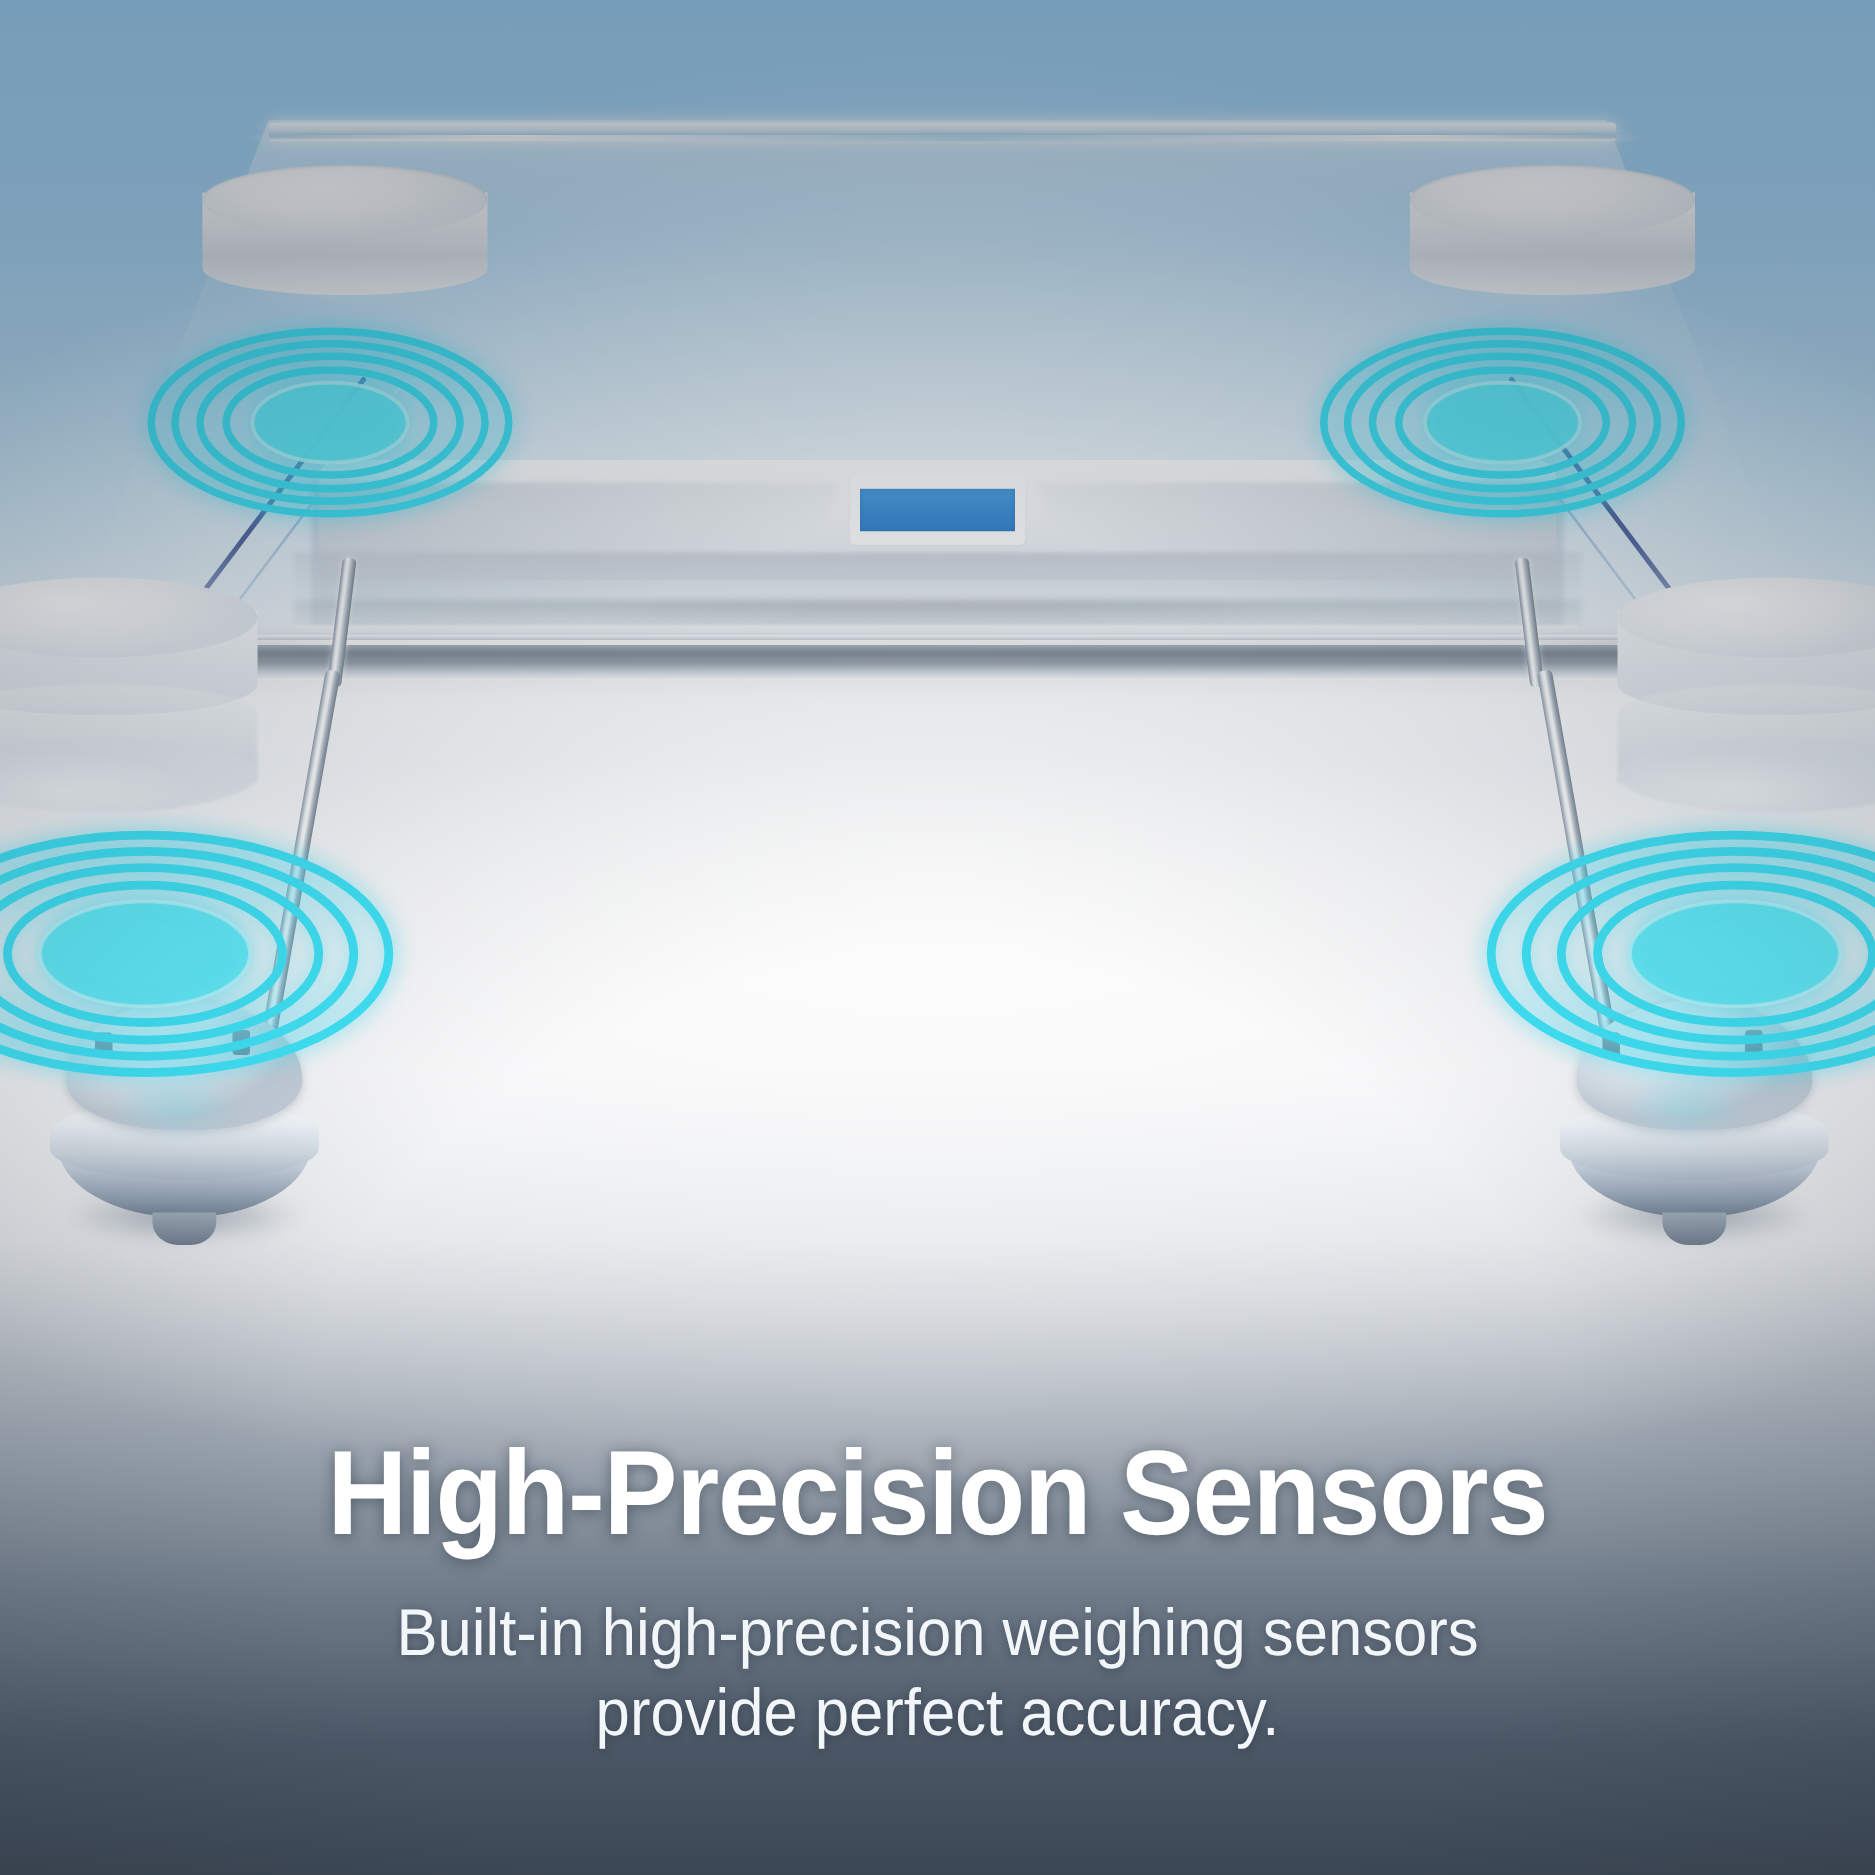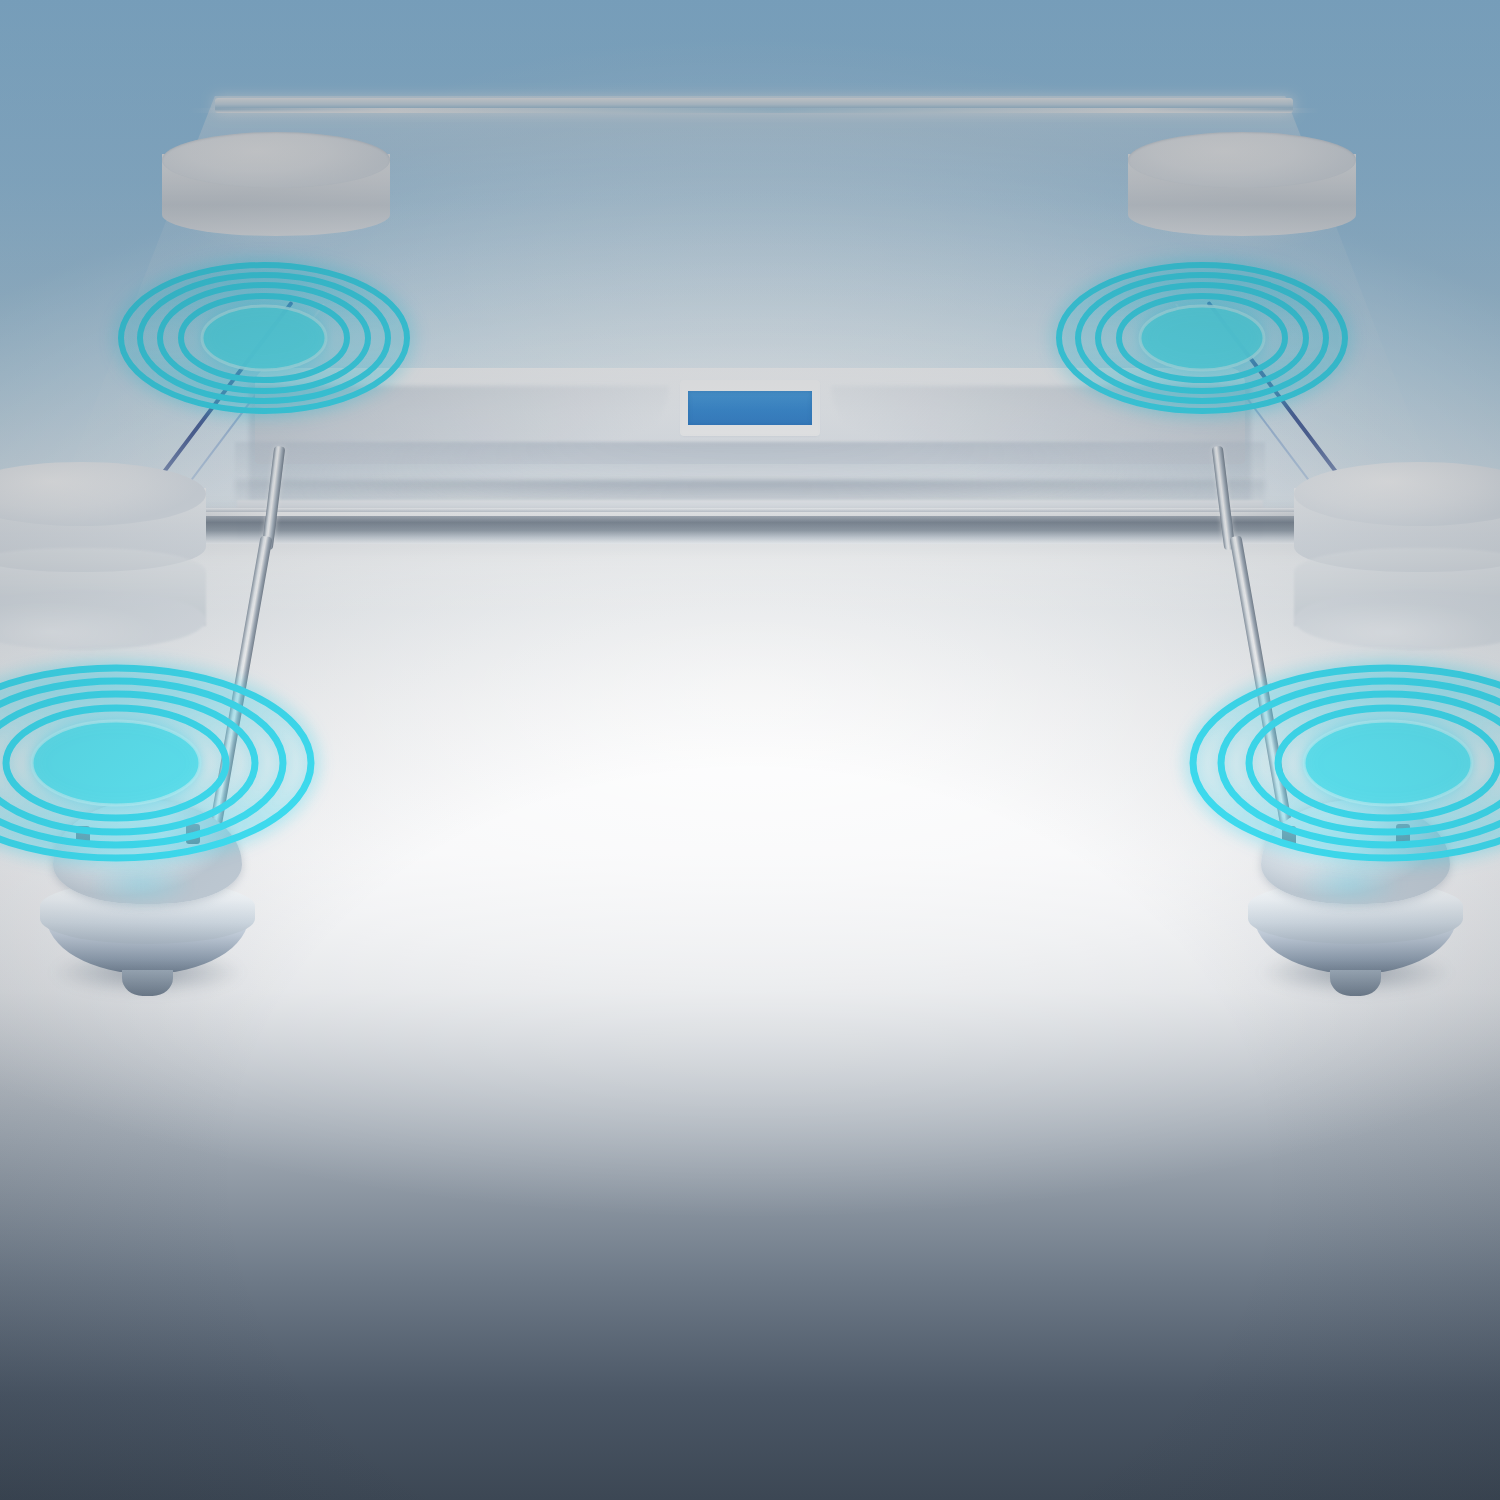--- a/index.html
+++ b/index.html
@@ -378,14 +378,21 @@
       <ellipse cx="216" cy="95" rx="84" ry="42" fill="none" stroke="#b8f7ff" stroke-width="3" opacity=".8"></ellipse>
       <ellipse cx="216" cy="95" rx="110" ry="55" fill="none" stroke="#3fe3f7" stroke-width="7"></ellipse>
       <ellipse cx="216" cy="95" rx="139" ry="69" fill="none" stroke="#3fe3f7" stroke-width="7"></ellipse>
       <ellipse cx="216" cy="95" rx="167" ry="82" fill="none" stroke="#3fe3f7" stroke-width="7"></ellipse>
       <ellipse cx="216" cy="95" rx="195" ry="95" fill="none" stroke="#3fe3f7" stroke-width="7"></ellipse>
     </svg>
   </div>
 
   <div class="vig"></div>
 
+  <div class="caption">
+    <h1 class="title">High-Precision Sensors</h1>
+    <p class="subtitle">
+      <span>Built-in high-precision weighing sensors</span>
+      <span>provide perfect accuracy.</span>
+    </p>
+  </div>
 
 </div>
 
 </body></html>

